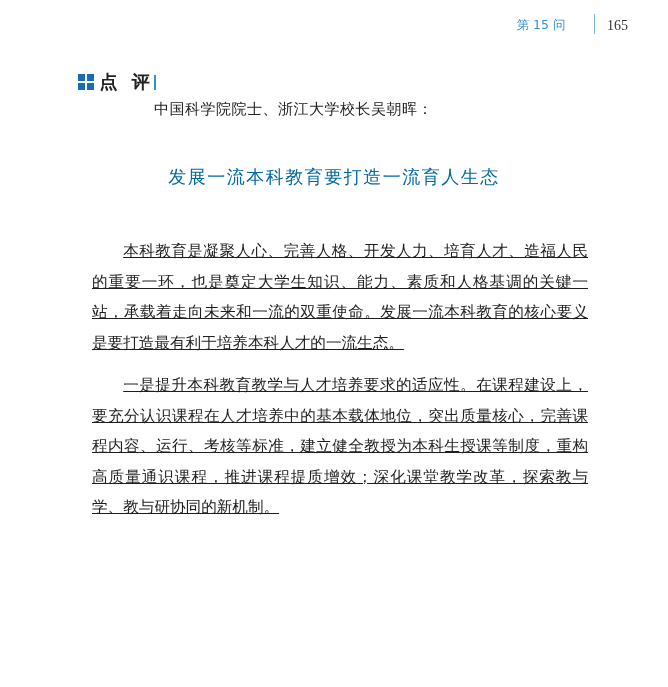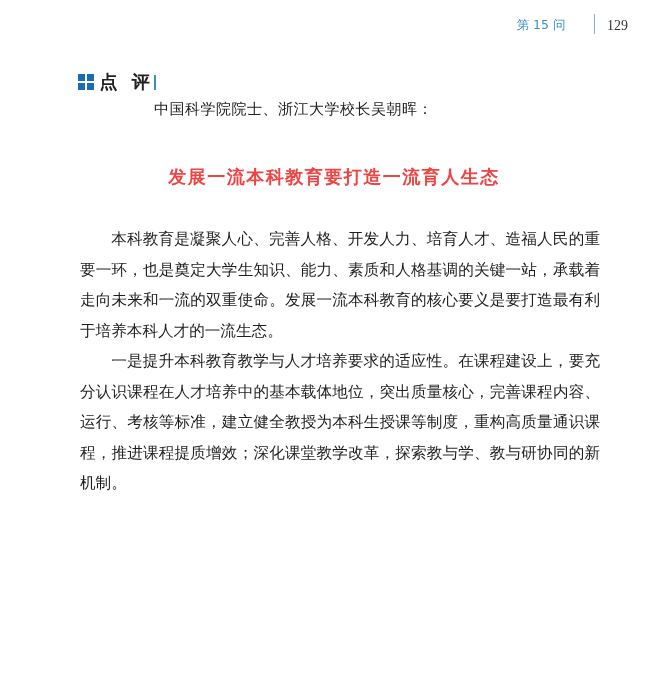--- a/index.html
+++ b/index.html
@@ -28,36 +28,36 @@
   .grid-icon { display: grid; grid-template-columns: 7px 7px; grid-gap: 1.5px; margin-right: 6px; }
   .grid-icon span { width: 7px; height: 7px; background: #1a6cb5; display: block; }
   .bar-mark { width: 2px; height: 15px; background: #3a8fc9; margin-left: 0px; }
 
   .attribution {
     position: absolute; left: 110px; top: 100px;
     font-size: 15px; letter-spacing: 0.5px; color: #222; margin-left: 44px;
   }
   .article-title {
     position: absolute; left: 0; right: 0; top: 165px; text-align: center;
-    font-size: 18px; font-weight: bold; letter-spacing: 1.5px; color: #ef4444;
+    font-size: 18px; font-weight: normal; letter-spacing: 1.5px; color: #0369a1;
   }
   .body-text {
     position: absolute; left: 80px; top: 224px; width: 520px;
     font-size: 15.6px; line-height: 30.5px; color: #1e1e1e;
     text-align: justify;
   }
-  .body-text p { margin: 0; text-indent: 2em; }
+  .body-text p { margin: 12px; text-indent: 2em; text-decoration: underline; }
 </style>
 </head>
 <body>
 
 <div class="running-head">
   <span class="chapter-no">第 15 问</span>
   <span class="head-sep"></span>
-  <span class="page-no">129</span>
+  <span class="page-no">165</span>
 </div>
 
 <div class="section-head">
   <span class="grid-icon">
     <span></span>
       <span></span>
       <span></span>
       <span></span>
   </span>
   <span>点 评</span>

